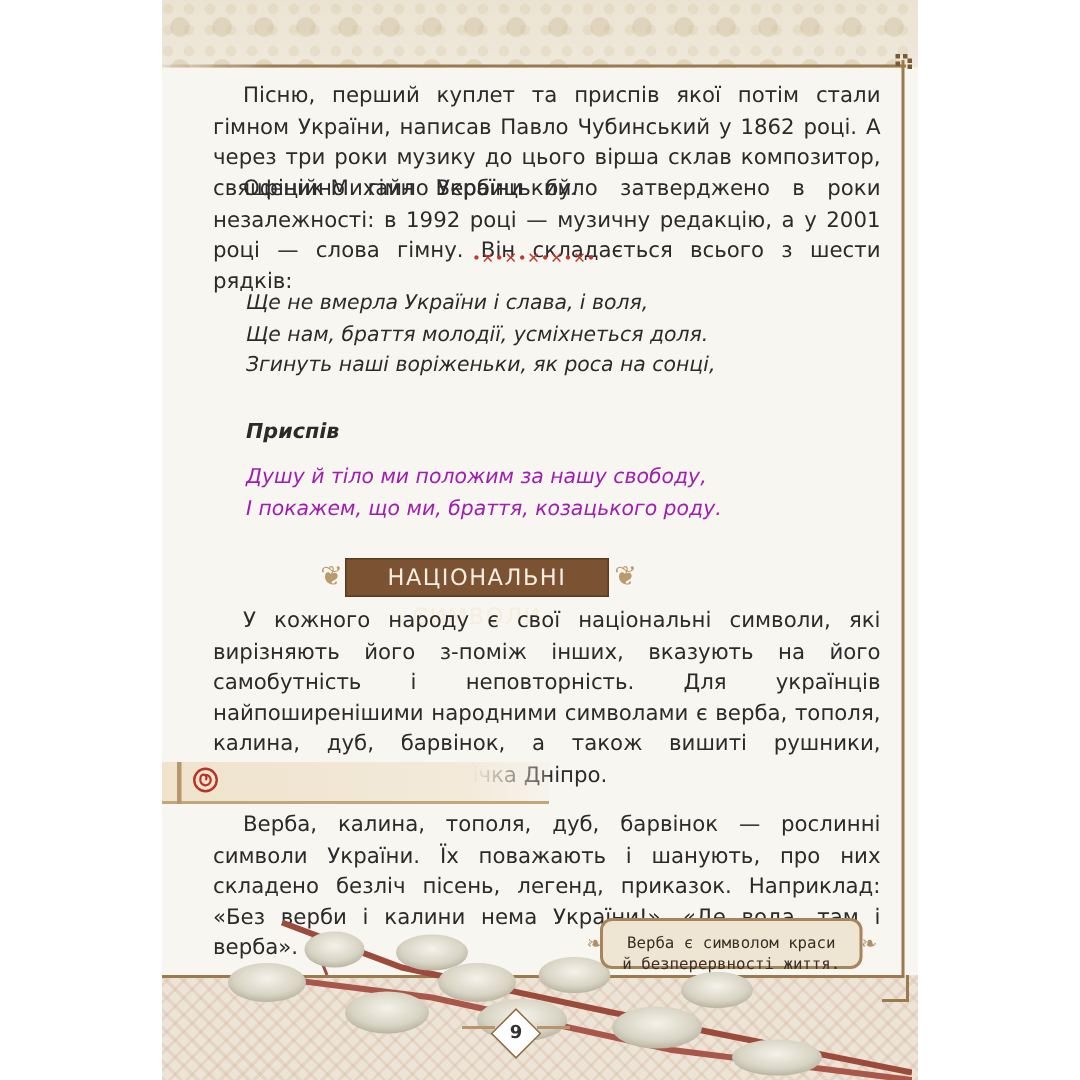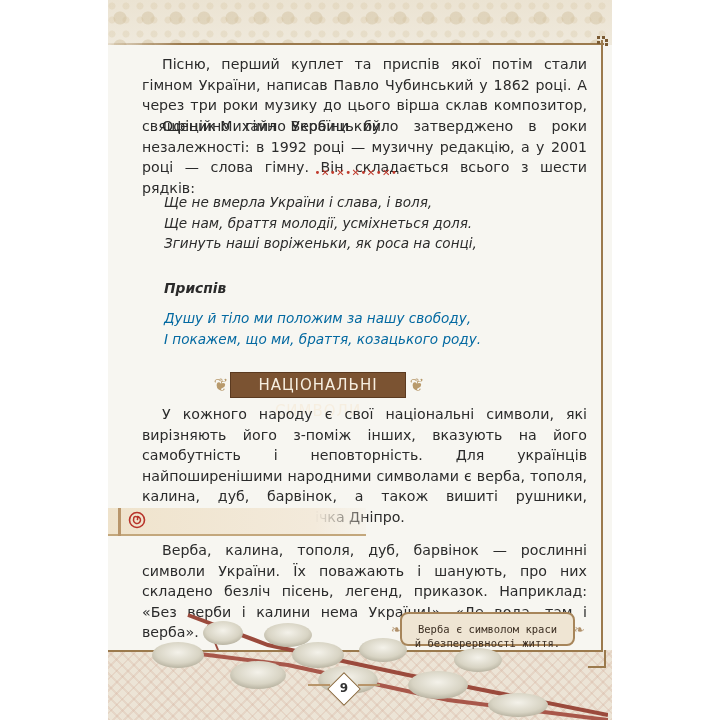--- a/index.html
+++ b/index.html
@@ -50,21 +50,21 @@
       color: #c0392b; font-size: 10px; letter-spacing: 0.5px; line-height: 10px; text-align:center;
     }
     .anthem {
       position: absolute; left: 56px; top: 192px; width: 400px; color: #2b2b2b;
       font-size: 13.6px; line-height: 20.5px; font-style: italic;
     }
     .anthem .line { display:block; white-space: nowrap; font-style: italic; }
     .refrain-title { position:absolute; left:56px; top:280px; font-style:italic; font-weight:bold;
       font-size:13.8px; color:#2b2b2b; }
     .refrain { position:absolute; left:56px; top:308px; width:400px; font-size:13.6px;
-      line-height:20.5px; font-style:italic; color:#0369a1; }
+      line-height:20.5px; font-style:italic; color:#a21caf; }
     .refrain .line { display:block; white-space:nowrap; }
 
     .banner {
       position: absolute; left: 122px; top: 372px; width: 176px; height: 26px;
       background: #7b5332; border-radius: 0; color: #f6eee0;
       font-family: "DejaVu Sans", sans-serif; font-size: 15px; letter-spacing: 1px;
       text-align: center; line-height: 26px; box-shadow: inset 0 0 0 1px #5b3a20;
     }
     .banner-orn {
       position:absolute; top: 372px; width: 18px; height: 26px; color:#b89a6c; font-size: 18px; line-height:26px;

